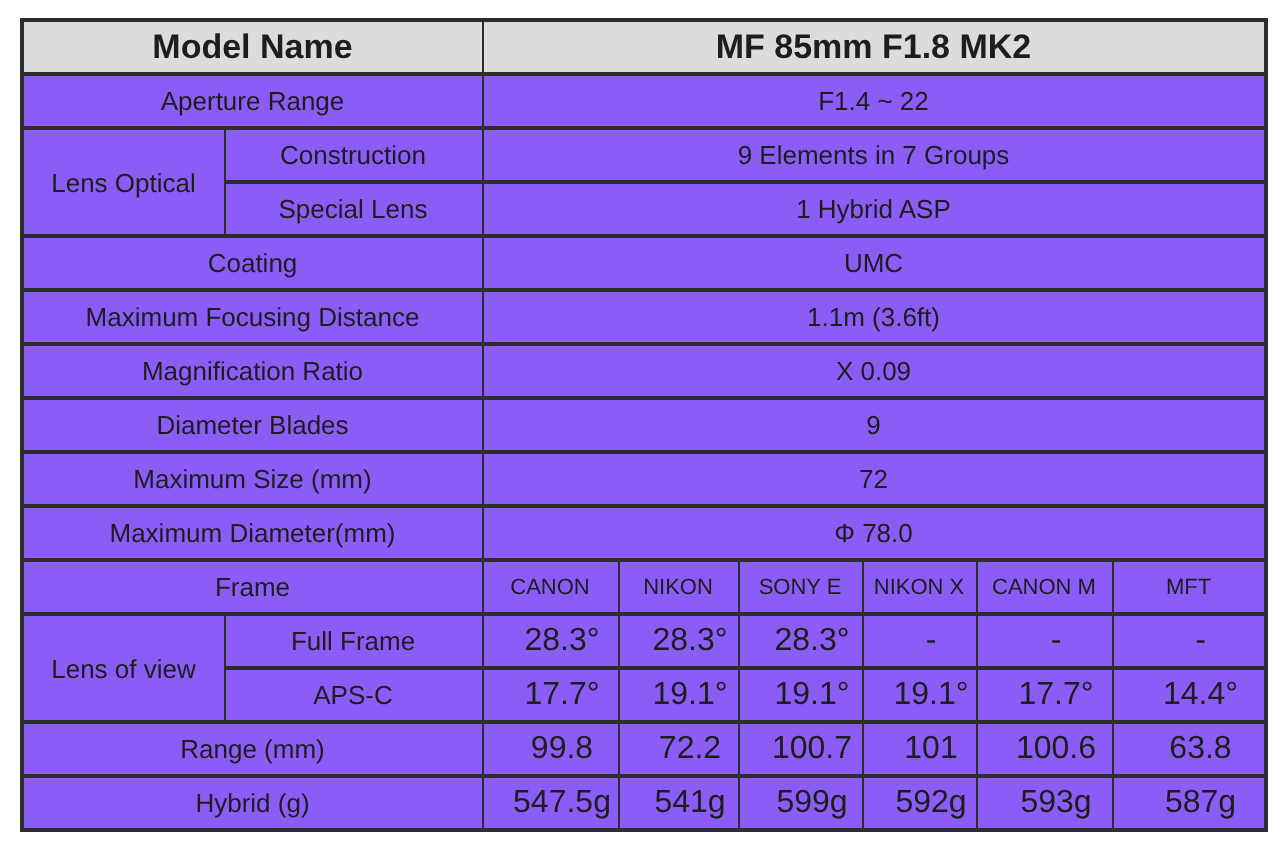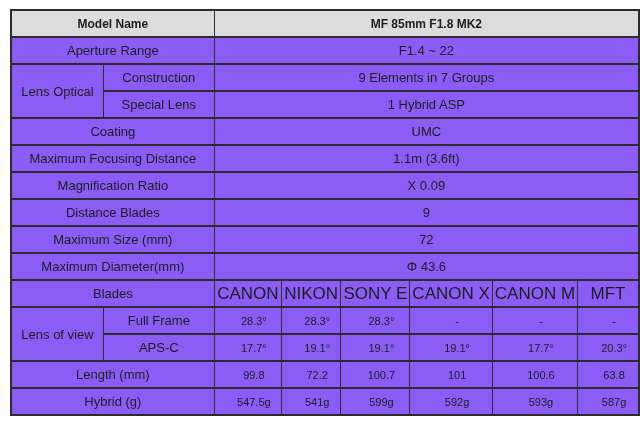--- a/index.html
+++ b/index.html
@@ -28,28 +28,28 @@
     height: 25px;
     font-size: 13px;
     padding: 0 2px;
     white-space: nowrap;
     overflow: hidden;
     background: #8b5cf6;
   }
   table.spec td.hdr {
     background: #dcdcdc;
     font-weight: bold;
-    font-size: 12px;
+    font-size: 17px;
   }
   table.spec td.mountcol {
-    font-size: 17px;
+    font-size: 11px;
     margin-top: 41px;
   }
   table.spec td.num {
-    font-size: 11px;
+    font-size: 16px;
     padding-left: 14px;
   }
 </style>
 </head>
 <body>
 
 <table class="spec">
   <colgroup>
     <col style="width:101px">
     <col style="width:129px">
@@ -92,40 +92,40 @@
     <td colspan="2">Maximum Focusing Distance</td>
     <td colspan="6">1.1m (3.6ft)</td>
   </tr>
 
   <tr>
     <td colspan="2">Magnification Ratio</td>
     <td colspan="6">X 0.09</td>
   </tr>
 
   <tr>
-    <td colspan="2">Distance Blades</td>
+    <td colspan="2">Diameter Blades</td>
     <td colspan="6">9</td>
   </tr>
 
   <tr>
     <td colspan="2">Maximum Size (mm)</td>
     <td colspan="6">72</td>
   </tr>
 
   <tr>
     <td colspan="2">Maximum Diameter(mm)</td>
-    <td colspan="6">Φ 43.6</td>
+    <td colspan="6">Φ 78.0</td>
   </tr>
 
   <tr>
-    <td colspan="2">Blades</td>
+    <td colspan="2">Frame</td>
     <td class="mountcol">CANON</td>
     <td class="mountcol">NIKON</td>
     <td class="mountcol">SONY E</td>
-    <td class="mountcol">CANON X</td>
+    <td class="mountcol">NIKON X</td>
     <td class="mountcol">CANON M</td>
     <td class="mountcol">MFT</td>
   </tr>
 
   <tr>
     <td rowspan="2">Lens of view</td>
     <td>Full Frame</td>
     <td class="num">28.3°</td>
     <td class="num">28.3°</td>
     <td class="num">28.3°</td>
@@ -134,25 +134,25 @@
     <td class="num">-</td>
   </tr>
 
   <tr>
     <td>APS-C</td>
     <td class="num">17.7°</td>
     <td class="num">19.1°</td>
     <td class="num">19.1°</td>
     <td class="num">19.1°</td>
     <td class="num">17.7°</td>
-    <td class="num">20.3°</td>
+    <td class="num">14.4°</td>
   </tr>
 
   <tr>
-    <td colspan="2">Length (mm)</td>
+    <td colspan="2">Range (mm)</td>
     <td class="num">99.8</td>
     <td class="num">72.2</td>
     <td class="num">100.7</td>
     <td class="num">101</td>
     <td class="num">100.6</td>
     <td class="num">63.8</td>
   </tr>
 
   <tr>
     <td colspan="2">Hybrid (g)</td>

